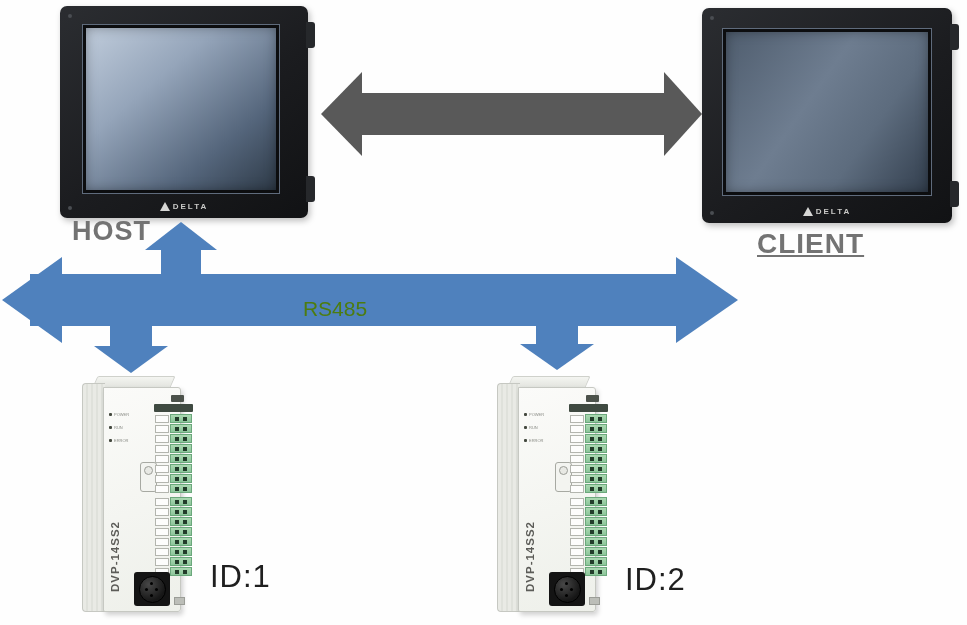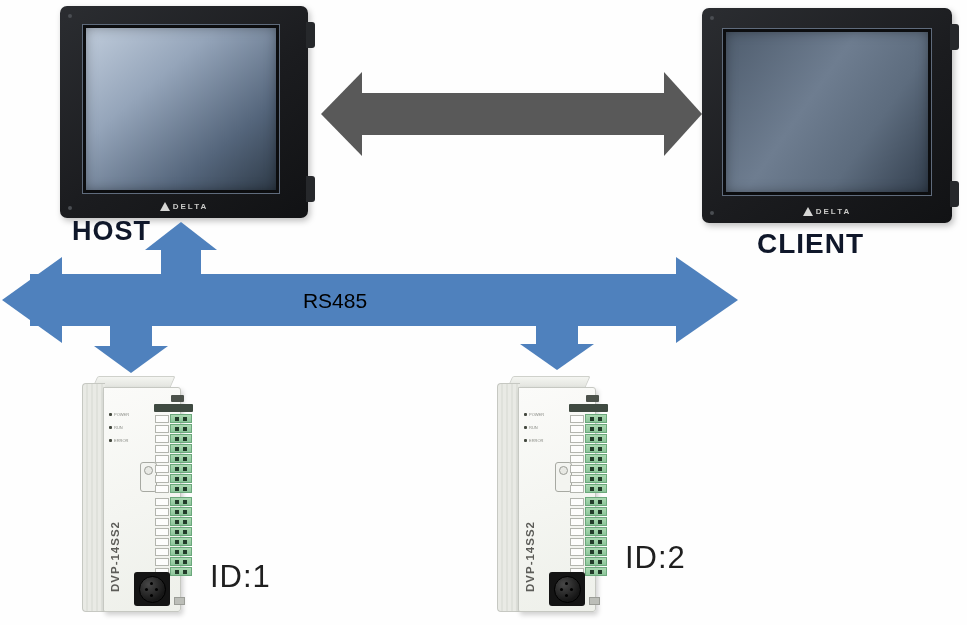--- a/index.html
+++ b/index.html
@@ -12,35 +12,35 @@
        border-radius:7px;box-shadow:2px 3px 6px rgba(0,0,0,.25);}
   .hmi .tab{position:absolute;right:-7px;width:9px;height:26px;background:#26282b;border-radius:0 3px 3px 0;}
   .hmi .tab.t1{top:16px;} .hmi .tab.t2{bottom:16px;}
   .hmi .screw{position:absolute;width:4px;height:4px;border-radius:50%;background:#4a4d52;}
   .screen{position:absolute;border:1px solid #5f6b7c;box-shadow:inset 0 0 0 3px #0c0d0f, inset 0 0 14px rgba(0,0,0,.5);}
   .screen.host{background:linear-gradient(140deg,#c2cedd 0%,#95a5ba 35%,#54657b 72%,#2c3845 100%);}
   .screen.client{background:linear-gradient(125deg,#4e5c6d 0%,#6e7d90 42%,#5d6c7e 68%,#313d4c 100%);}
   .logo{position:absolute;left:0;right:0;display:flex;align-items:center;justify-content:center;gap:3px;}
   .logo .tri{width:0;height:0;border-left:5px solid transparent;border-right:5px solid transparent;border-bottom:9px solid #d7d7d5;}
   .logo .brand{color:#c9c9c7;font-size:8px;font-weight:bold;letter-spacing:2px;}
-  .big-label{position:absolute;font-weight:bold;font-size:27px;color:#0f172a;letter-spacing:1px;z-index:5;}
+  .big-label{position:absolute;font-weight:bold;font-size:27px;color:#737373;letter-spacing:1px;z-index:5;}
   
   .eth-body{position:absolute;left:360px;top:93px;width:305px;height:42px;background:var(--eth-gray);z-index:1;}
   .eth-head-l{position:absolute;left:321px;top:72px;width:0;height:0;z-index:1;
     border-right:41px solid var(--eth-gray);border-top:42px solid transparent;border-bottom:42px solid transparent;}
   .eth-head-r{position:absolute;left:664px;top:72px;width:0;height:0;z-index:1;
     border-left:38px solid var(--eth-gray);border-top:42px solid transparent;border-bottom:42px solid transparent;}
   .eth-label{position:absolute;left:360px;top:101px;width:305px;text-align:center;color:#fff;font-size:21px;z-index:2;}
   
   .rs-bar{position:absolute;left:30px;top:274px;width:648px;height:52px;background:var(--rs-blue);z-index:1;}
   .rs-head-l{position:absolute;left:2px;top:257px;width:0;height:0;z-index:1;
     border-right:60px solid var(--rs-blue);border-top:43px solid transparent;border-bottom:43px solid transparent;}
   .rs-head-r{position:absolute;left:676px;top:257px;width:0;height:0;z-index:1;
     border-left:62px solid var(--rs-blue);border-top:43px solid transparent;border-bottom:43px solid transparent;}
-  .rs-label{position:absolute;left:270px;top:289px;width:130px;text-align:center;color:#000000;font-size:21px;z-index:2;}
+  .rs-label{position:absolute;left:270px;top:297px;width:130px;text-align:center;color:#4d7c0f;font-size:21px;z-index:2;}
   .branch-stem{position:absolute;background:var(--rs-blue);z-index:1;}
   .branch-head{position:absolute;width:0;height:0;z-index:1;}
   .stem-up{left:161px;top:248px;width:40px;height:30px;}
   .head-up{left:145px;top:222px;border-bottom:28px solid var(--rs-blue);border-left:36px solid transparent;border-right:36px solid transparent;}
   .stem-d1{left:110px;top:322px;width:42px;height:26px;}
   .head-d1{left:94px;top:346px;border-top:27px solid var(--rs-blue);border-left:37px solid transparent;border-right:37px solid transparent;}
   .stem-d2{left:536px;top:322px;width:42px;height:24px;}
   .head-d2{left:520px;top:344px;border-top:26px solid var(--rs-blue);border-left:37px solid transparent;border-right:37px solid transparent;}
   
   .plc{position:absolute;width:118px;height:240px;z-index:3;}
@@ -98,21 +98,21 @@
     <div class="tab t1"></div>
     <div class="tab t2"></div>
     <div class="screw" style="left:8px;top:8px;"></div>
     <div class="screw" style="left:8px;bottom:8px;"></div>
     <div class="screen client" style="left:20px;top:20px;width:208px;height:166px;"></div>
     <div class="logo" style="bottom:7px;">
       <span class="tri"></span>
       <span class="brand">DELTA</span>
     </div>
   </div>
-  <div class="big-label" style="left:757px;top:228px;font-size:28px;">CLIENT</div>
+  <div class="big-label" style="left:757px;top:228px;font-size:28px;text-decoration:underline;">CLIENT</div>
 
   <div class="eth-head-l"></div>
   <div class="eth-body"></div>
   <div class="eth-head-r"></div>
 
   <div class="rs-head-l"></div>
   <div class="rs-bar"></div>
   <div class="rs-head-r"></div>
   <div class="branch-stem stem-up"></div>
   <div class="branch-head head-up"></div>
@@ -407,15 +407,15 @@
               <i></i>
             </span>
           </div>
         </div>
       </div>
     <div class="plc-port">
         <span class="ring"></span>
       </div>
     <div class="plc-chip-bot"></div>
   </div>
-  <div class="id-label" style="left:625px;top:540px;">ID:2</div>
+  <div class="id-label" style="left:625px;top:562px;">ID:2</div>
 
 </div>
 
 </body></html>

